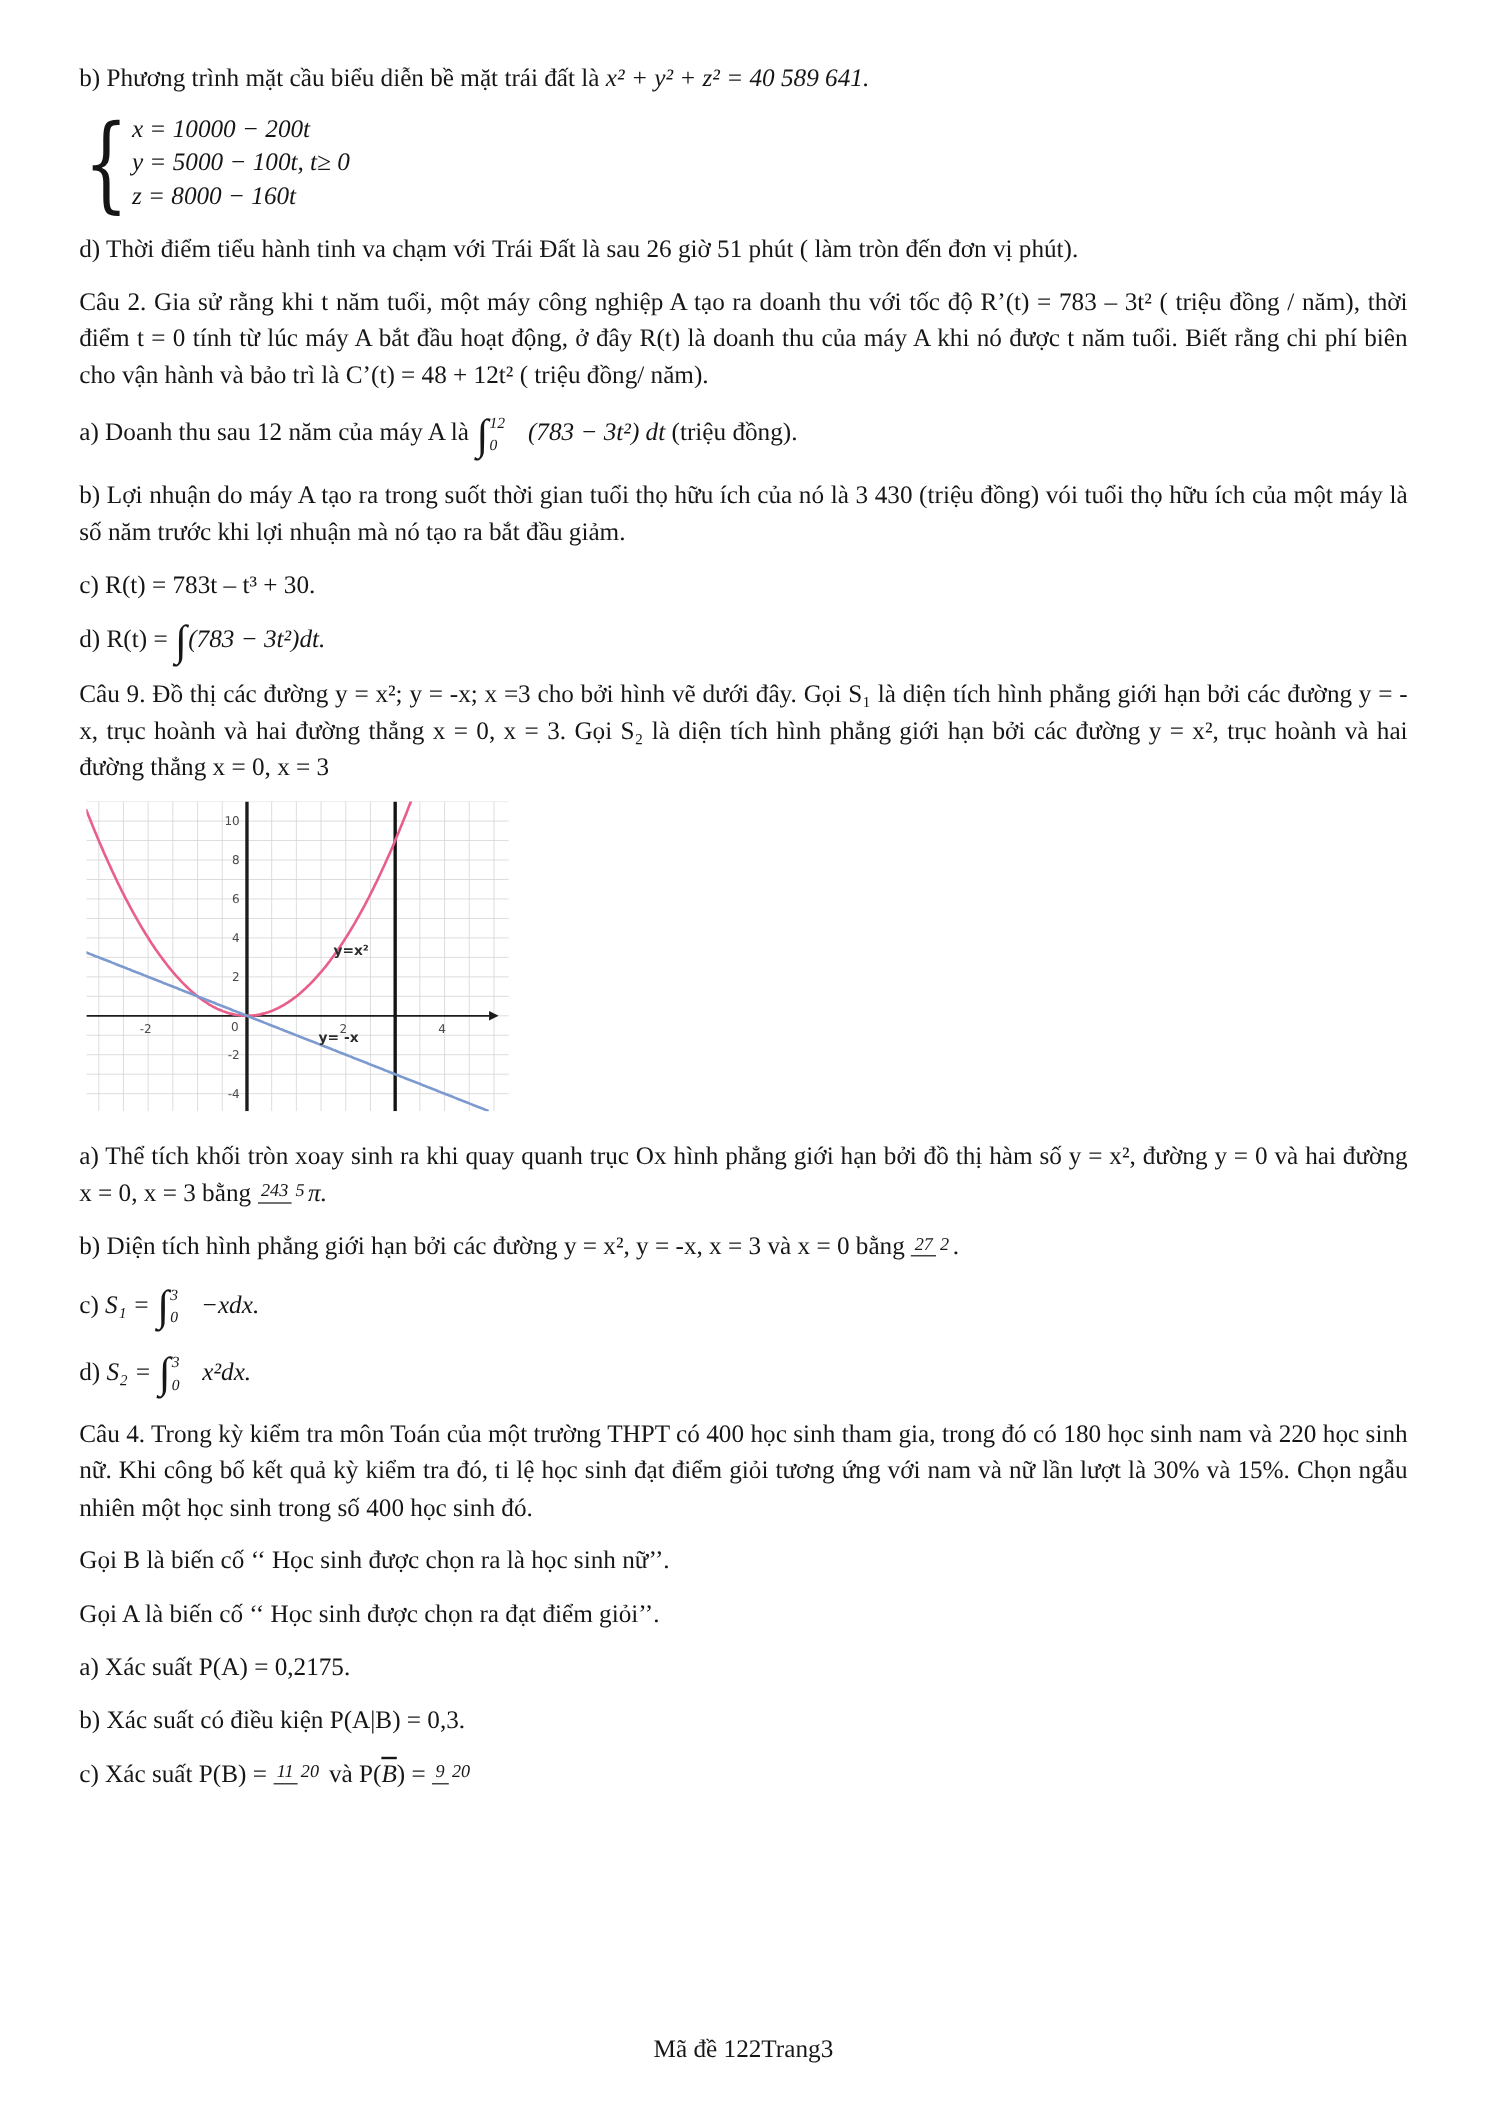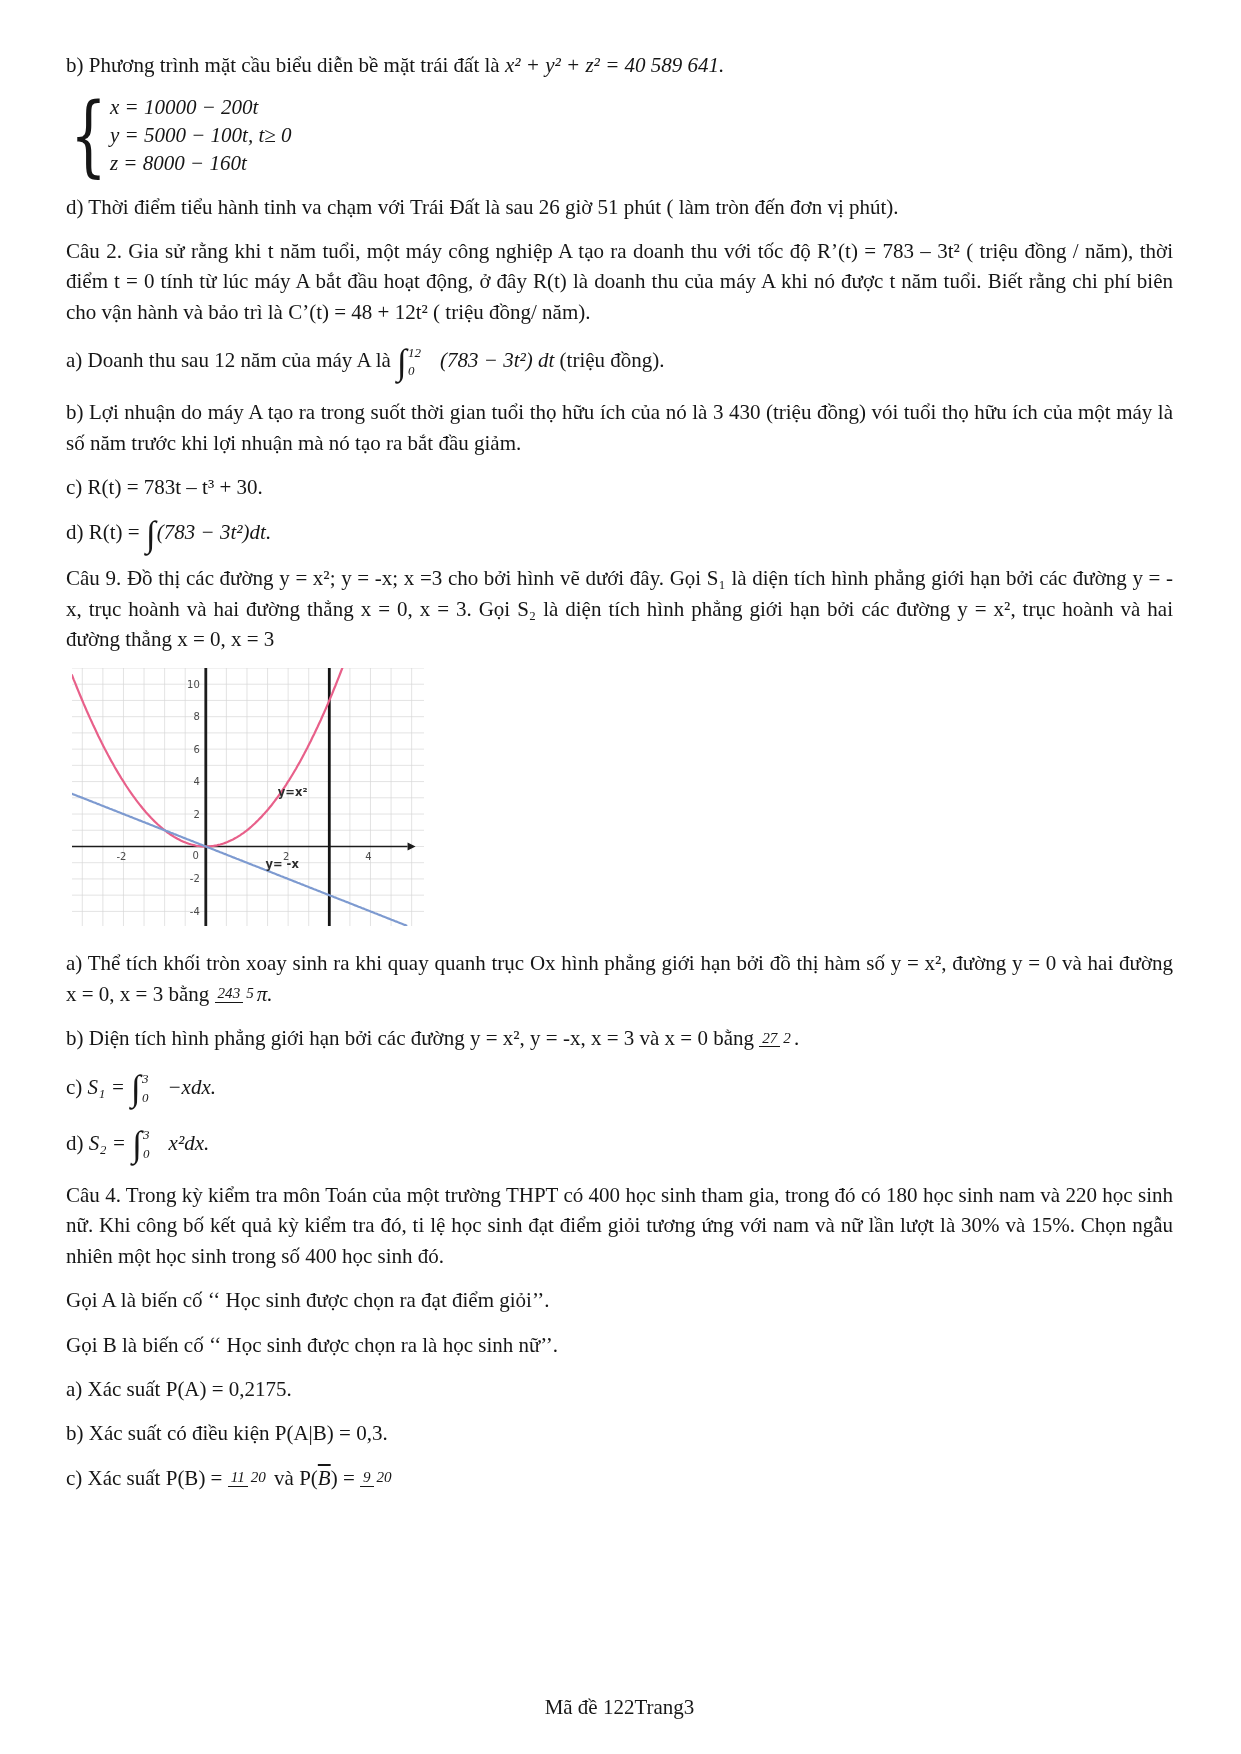--- a/index.html
+++ b/index.html
@@ -152,23 +152,23 @@
   <p class="para left"><span>d) </span><span class="math">S₂ = </span><span class="int">
         <span class="sign">∫</span>
         <span class="limits">
           <span>3</span>
           <span>0</span>
         </span>
       </span><span class="math">x²dx.</span></p>
 
   <p class="para"><span class="qlabel">Câu 4.</span><span> Trong kỳ kiểm tra môn Toán của một trường THPT có 400 học sinh tham gia, trong đó có 180 học sinh nam và 220 học sinh nữ. Khi công bố kết quả kỳ kiểm tra đó, ti lệ học sinh đạt điểm giỏi tương ứng với nam và nữ lần lượt là 30% và 15%. Chọn ngẫu nhiên một học sinh trong số 400 học sinh đó.</span></p>
 
+  <p class="para left"><span>Gọi B là biến cố ‘‘ Học sinh được chọn ra là học sinh nữ’’.</span></p>
+
   <p class="para left"><span>Gọi A là biến cố ‘‘ Học sinh được chọn ra đạt điểm giỏi’’.</span></p>
-
-  <p class="para left"><span>Gọi B là biến cố ‘‘ Học sinh được chọn ra là học sinh nữ’’.</span></p>
 
   <p class="para left"><span>a) Xác suất P(A) = 0,2175.</span></p>
 
   <p class="para left"><span>b) Xác suất có điều kiện P(A|B) = 0,3.</span></p>
 
   <p class="para left"><span>c) Xác suất P(B) = </span><span class="frac">
         <span class="num">11</span>
         <span class="den">20</span>
       </span><span> và P(</span><span class="overline">B</span><span>) = </span><span class="frac">
         <span class="num">9</span>

